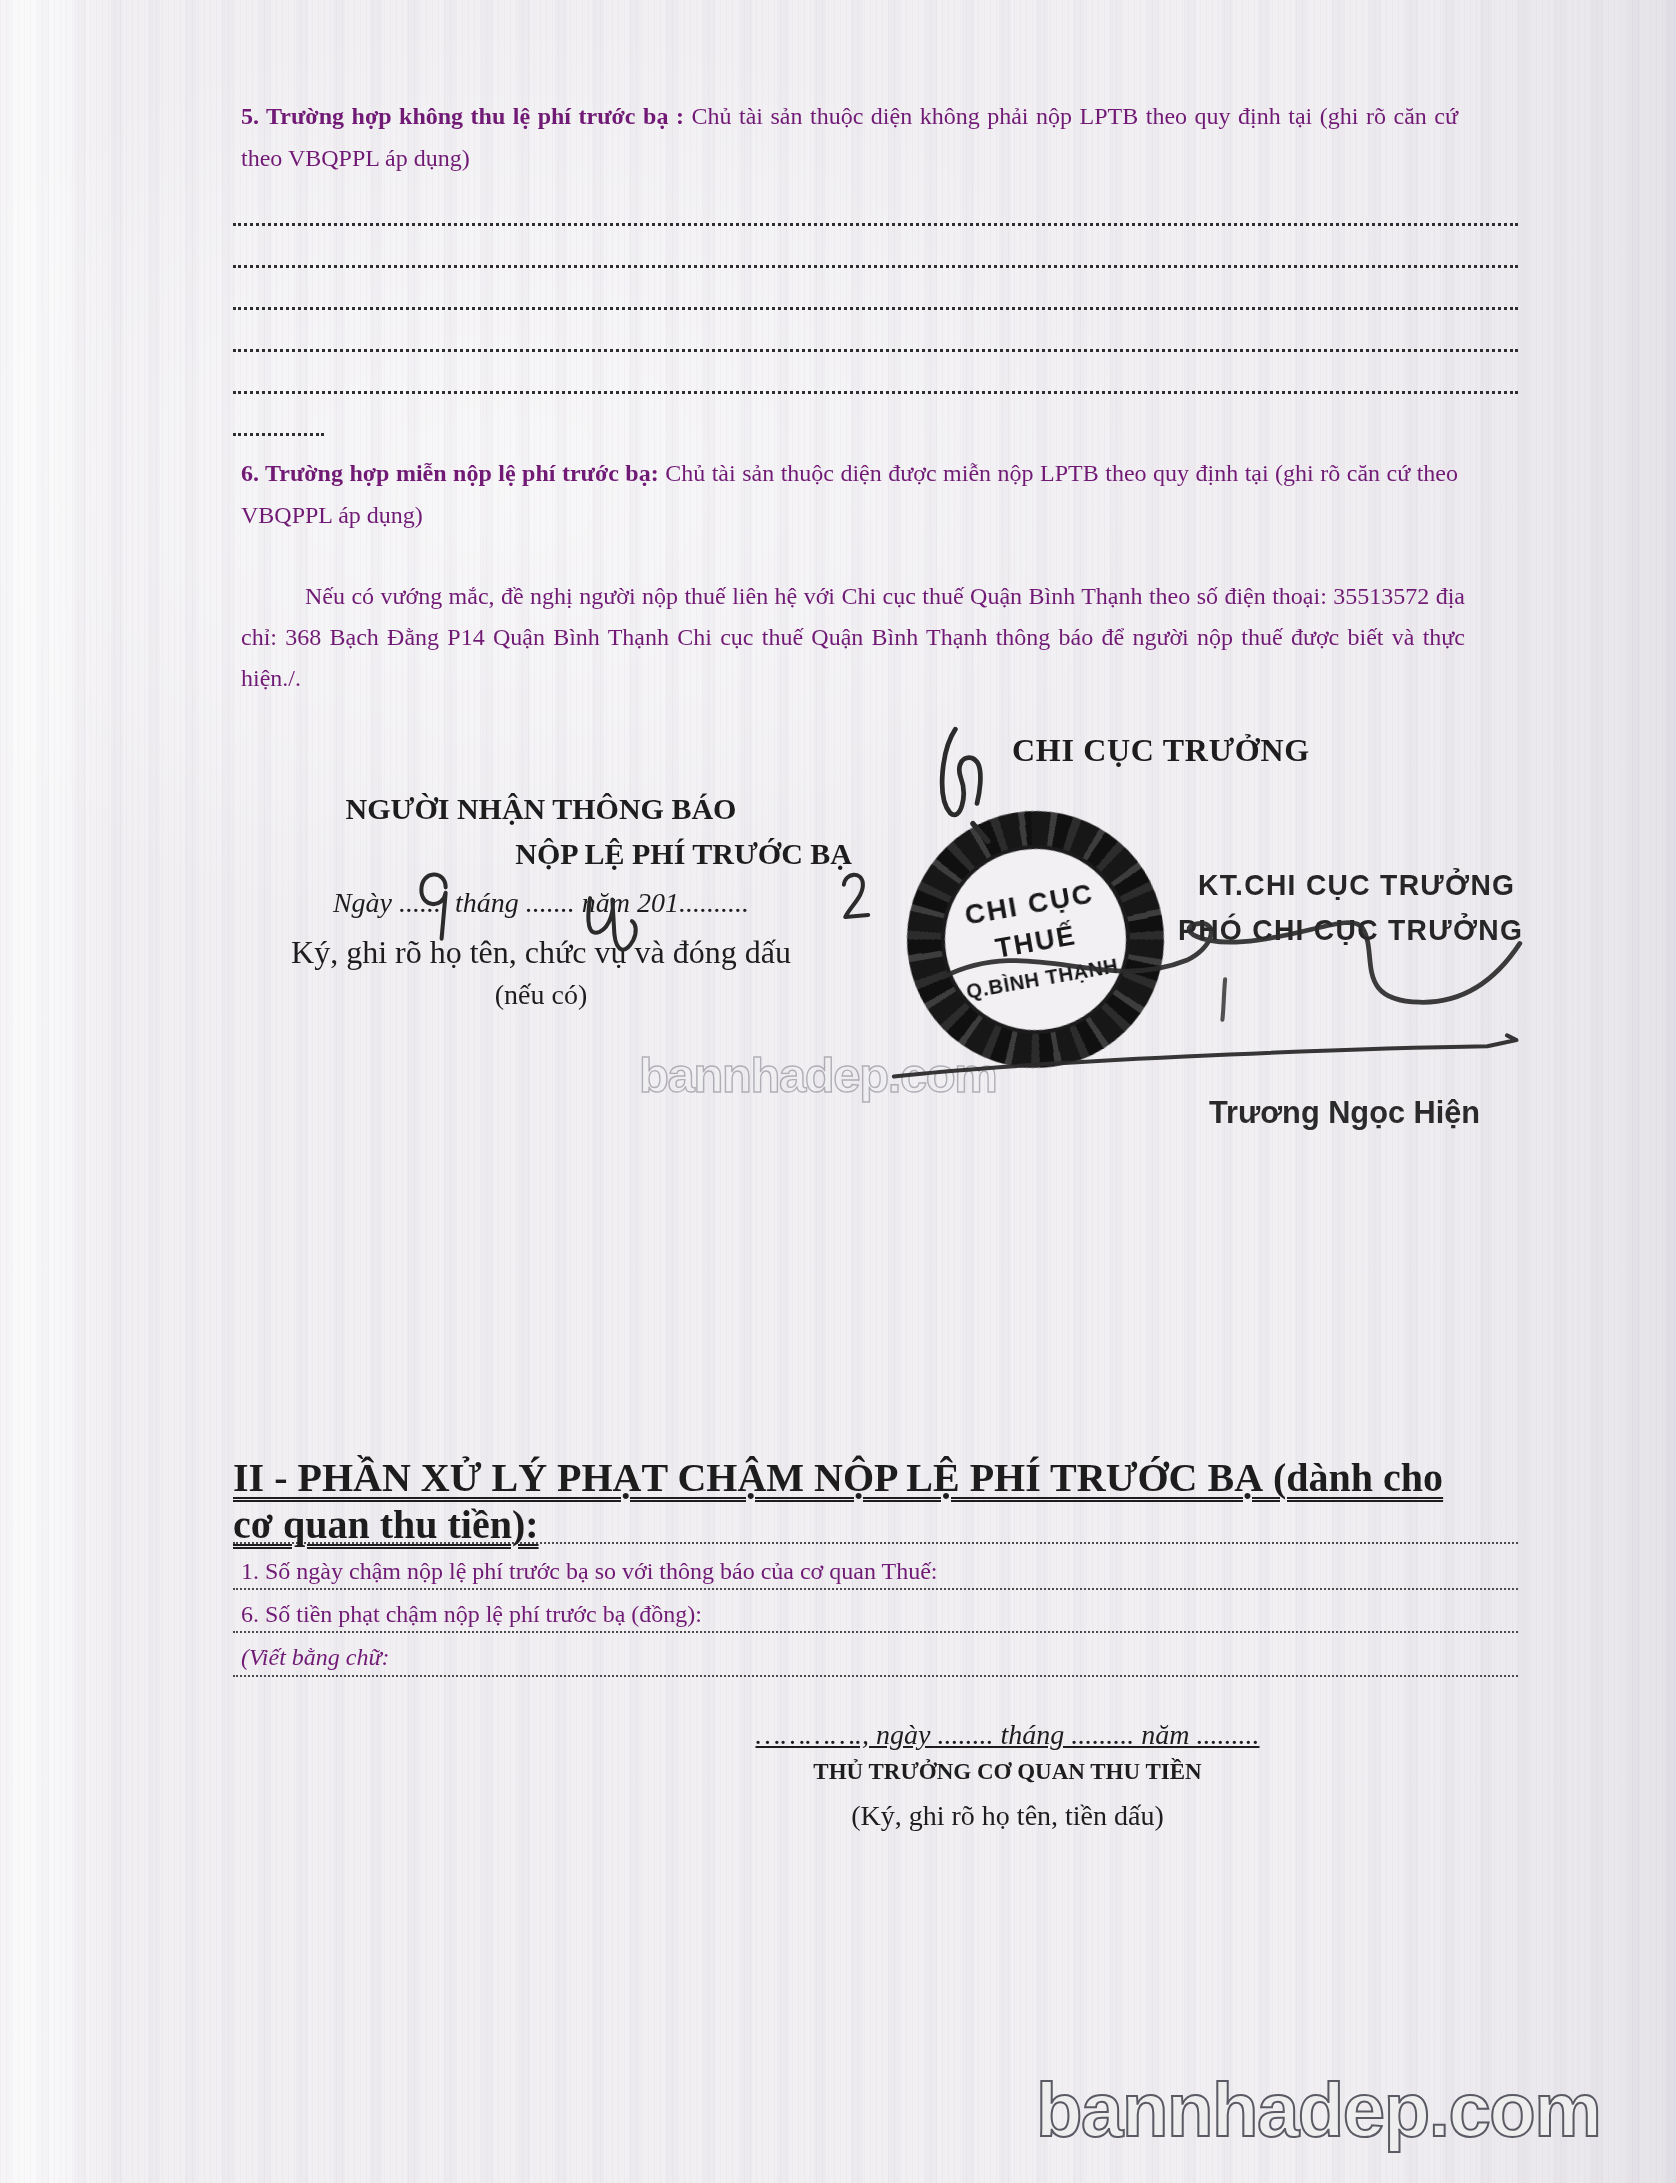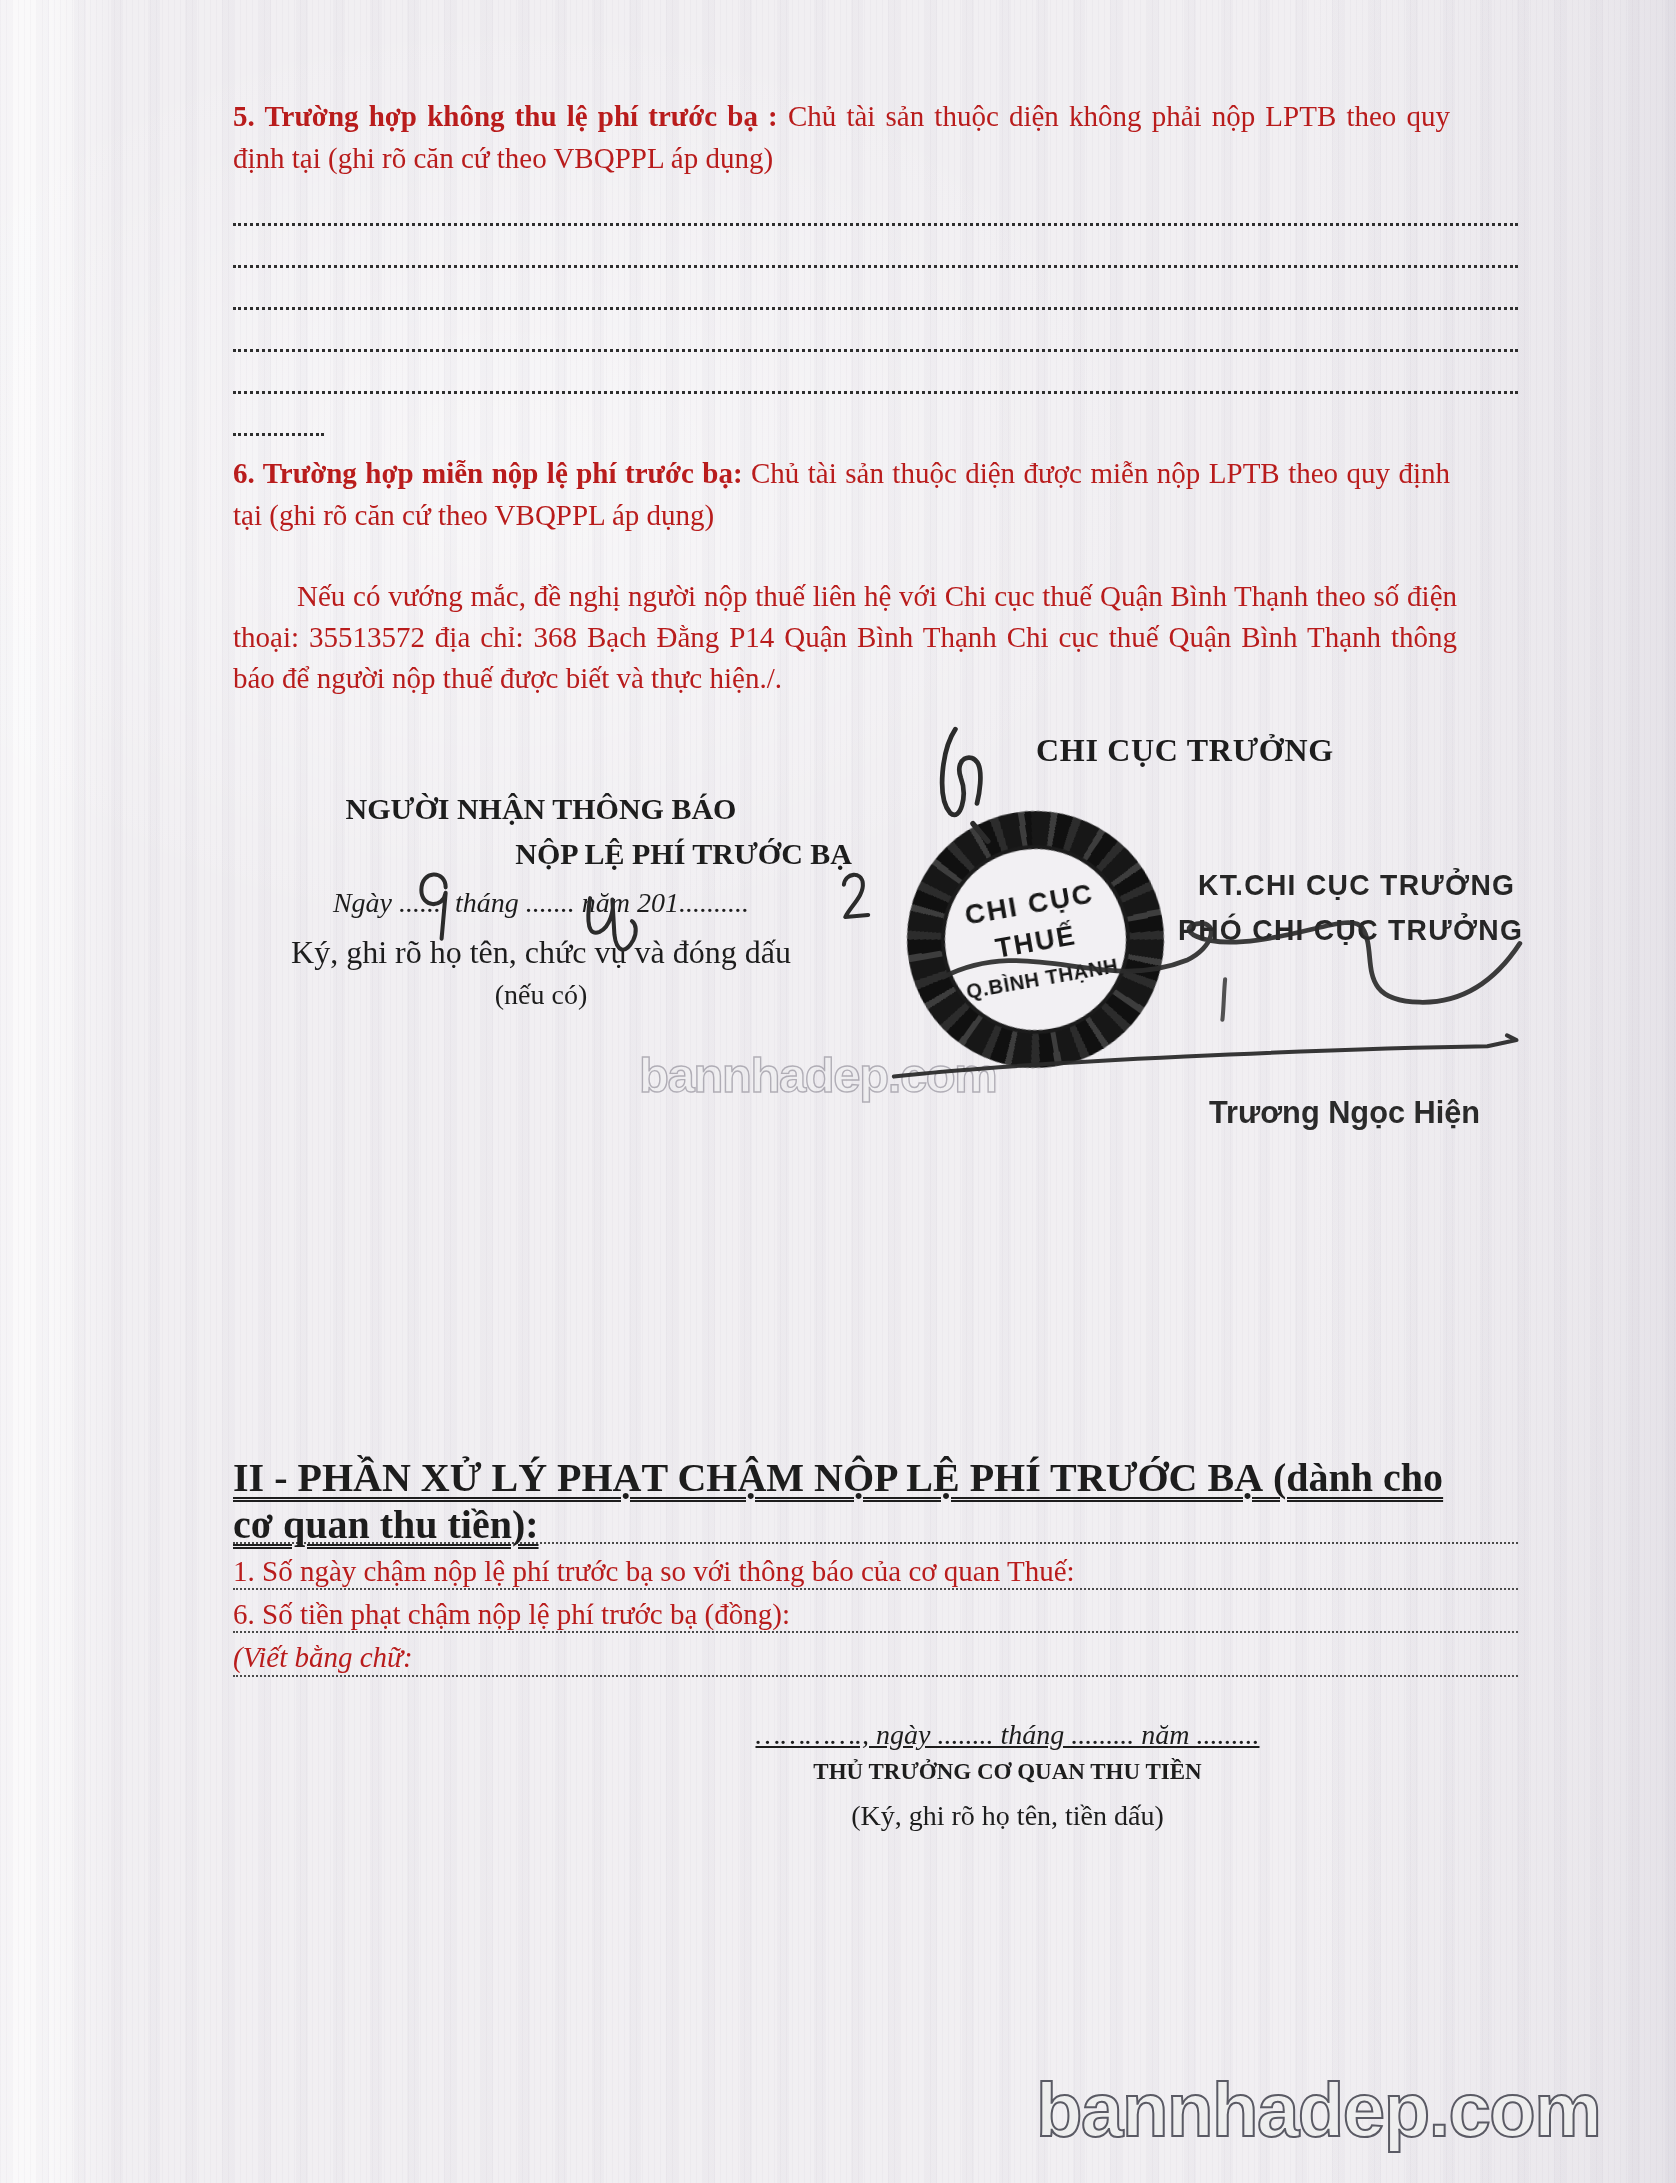--- a/index.html
+++ b/index.html
@@ -19,21 +19,21 @@
       linear-gradient(90deg, transparent 78%, rgba(140,130,155,0.07) 96%, rgba(120,110,140,0.10) 100%),
       radial-gradient(ellipse 947px 676px at 30% 22%, rgba(255,255,255,0.5), transparent 70%);
   }
   .abs{position:absolute;}
   .serif{font-family:"Liberation Serif", serif;}
   .sans{font-family:"Liberation Sans", sans-serif;}
   .b{font-weight:bold;}
   .i{font-style:italic;}
   .just{text-align:justify;}
   .ctr{text-align:center;}
-  .body-text{font-size:29px;line-height:42px;color:#b91c1c;}
+  .body-text{font-size:24px;line-height:42px;color:#701a75;margin-left:8px;}
   .dotline{border-top:3.4px dotted #2e2e2e;height:0;}
   .ruleline{border-top:2px dotted #4a4a4a;height:0;}
   .heading2{font-size:40px;line-height:47px;font-weight:bold;
     text-decoration:underline;text-decoration-style:double;text-decoration-thickness:2px;text-underline-offset:6px;}
   .stamp-ring{
     border-radius:50%;
     background:repeating-conic-gradient(from 8deg,#171717 0deg 9deg,#3d3d3d 9deg 12deg,#101010 12deg 19deg,#2c2c2c 19deg 23deg);
     filter:blur(0.4px);
   }
   .stamp-inner{
@@ -74,21 +74,21 @@
 <div class="abs dotline" style="left:233px;top:349px;width:1285px;z-index:5;"></div>
 <div class="abs dotline" style="left:233px;top:391px;width:1285px;z-index:5;"></div>
 <div class="abs dotline" style="left:233px;top:433px;width:91px;z-index:5;"></div>
 
 <div class="abs body-text just" style="left:233px;top:452px;width:1217px;z-index:5;">
   <span class="b">6. Trường hợp miễn nộp lệ phí trước bạ:</span><span> Chủ tài sản thuộc diện được miễn nộp LPTB theo quy định tại (ghi rõ căn cứ theo VBQPPL áp dụng)</span>
 </div>
 
 <div class="abs body-text just" style="left:233px;top:576px;width:1224px;text-indent:64px;line-height:41px;z-index:5;">Nếu có vướng mắc, đề nghị người nộp thuế liên hệ với Chi cục thuế Quận Bình Thạnh theo số điện thoại: 35513572 địa chỉ: 368 Bạch Đằng P14 Quận Bình Thạnh Chi cục thuế Quận Bình Thạnh thông báo để người nộp thuế được biết và thực hiện./.</div>
 
-<div class="abs serif b" style="left:1012px;top:732px;font-size:32px;letter-spacing:0.7px;z-index:6;margin-left:24px;">CHI CỤC TRƯỞNG</div>
+<div class="abs serif b" style="left:1012px;top:732px;font-size:32px;letter-spacing:0.7px;z-index:6;">CHI CỤC TRƯỞNG</div>
 
 <svg class="abs ink" style="left:916px;top:717px;z-index:7;" width="122" height="135" viewBox="0 0 180 200">
   <path d="M58,18 C38,48 30,118 50,142 C66,156 76,116 66,90 C56,62 82,50 92,70 C98,84 94,112 90,128" stroke-width="7"></path>
   <path d="M84,158 l22,26" stroke-width="8"></path>
 </svg>
 
 <div class="abs serif b ctr" style="left:230px;top:792px;width:622px;font-size:30px;z-index:5;">NGƯỜI NHẬN THÔNG BÁO</div>
 <div class="abs serif b ctr" style="left:230px;top:837px;width:622px;font-size:30px;z-index:5;text-align:right;">NỘP LỆ PHÍ TRƯỚC BẠ</div>
 <div class="abs serif i ctr" style="left:230px;top:887px;width:622px;font-size:28px;z-index:5;">Ngày ....... tháng ....... năm 201..........</div>
 <div class="abs serif ctr" style="left:230px;top:934px;width:622px;font-size:32px;z-index:5;">Ký, ghi rõ họ tên, chức vụ  và đóng dấu</div>

